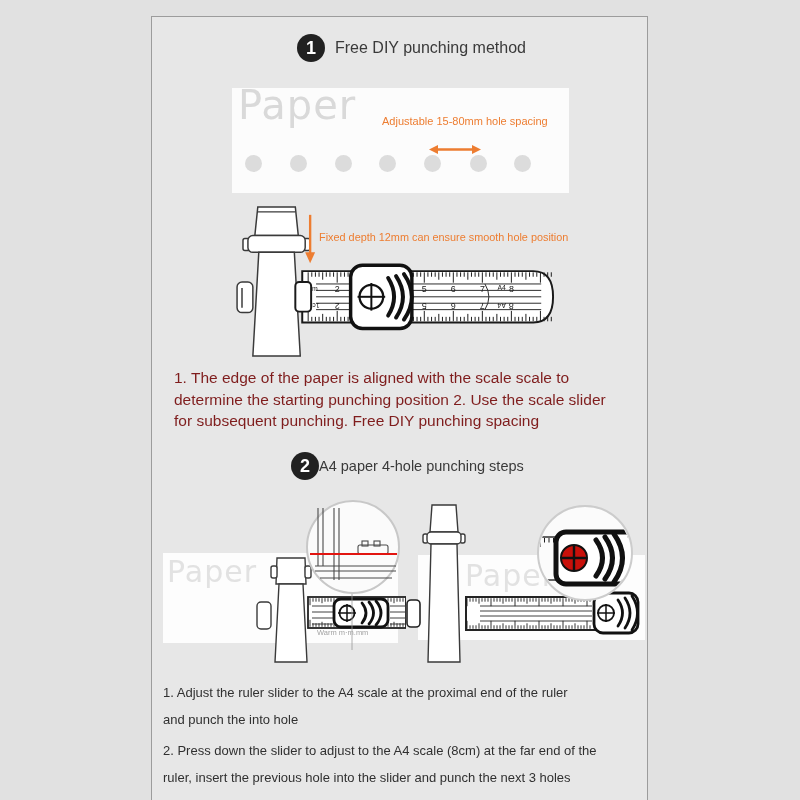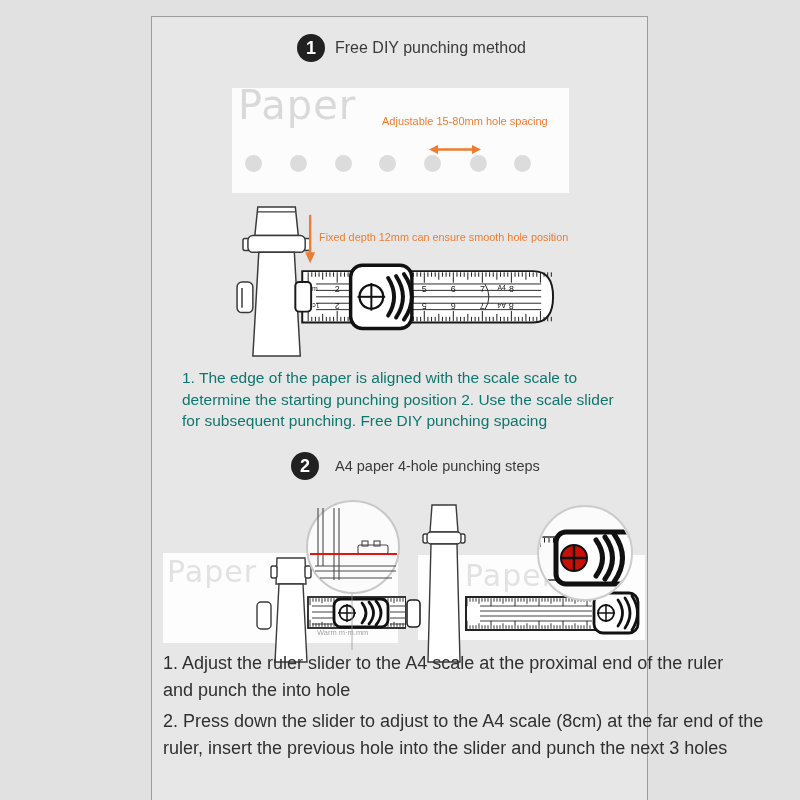--- a/index.html
+++ b/index.html
@@ -13,30 +13,30 @@
     left:151px; top:16px; width:497px; height:792px;
     background:#e7e7e7; border:1px solid #9c9c9c; box-sizing:border-box;
   }
   .step-header { display:flex; align-items:center; }
   .badge {
     width:28px; height:28px; border-radius:50%; background:#212121;
     color:#ffffff; font-size:18px; font-weight:bold;
     display:flex; align-items:center; justify-content:center; flex:0 0 auto;
   }
   .h1-label { margin-left:10px; font-size:16px; color:#3a3a3a; white-space:nowrap; }
-  .h2-label { margin-left:16px; font-size:14.5px; color:#3a3a3a; white-space:nowrap; }
+  .h2-label { margin-left:0; font-size:14.5px; color:#3a3a3a; white-space:nowrap; }
   .paper1 { left:232px; top:88px; width:337px; height:105px; background:#fcfcfc; }
   .wm1 {
     left:6px; top:-6px; font-size:40px; color:#d9d9d9;
     font-family:"DejaVu Sans", sans-serif; letter-spacing:1px; white-space:nowrap;
   }
   .spacing-note { left:150px; top:27px; font-size:11px; color:#ED7D31; white-space:nowrap; }
   .hole { width:17px; height:17px; border-radius:50%; background:#dcdcdc; top:67px; }
-  .desc1 { left:182px; top:367px; color:#0f766e; font-size:15.5px; line-height:21.5px; white-space:nowrap; }
-  .instructions { left:163px; top:650px; color:#303030; font-size:18px; line-height:27px; white-space:nowrap; }
+  .desc1 { left:174px; top:367px; color:#7f1d1d; font-size:15.5px; line-height:21.5px; white-space:nowrap; }
+  .instructions { left:163px; top:679px; color:#303030; font-size:13px; line-height:27px; white-space:nowrap; }
   .para2 { margin-top:4px; }
   svg text { font-family:"Liberation Sans", sans-serif; }
   .ruler-num { fill:#1a1a1a; font-size:9px; }
   .ruler-num-sm { fill:#1a1a1a; font-size:7px; }
   .orange-note { fill:#ED7D31; font-size:11px; }
   .wm-svg { fill:#e2e2e2; font-size:30px; font-family:"DejaVu Sans", sans-serif; letter-spacing:1px; }
   .tiny-note { fill:#a3a3a3; font-size:7.5px; }
 </style>
 </head>
 <body>

